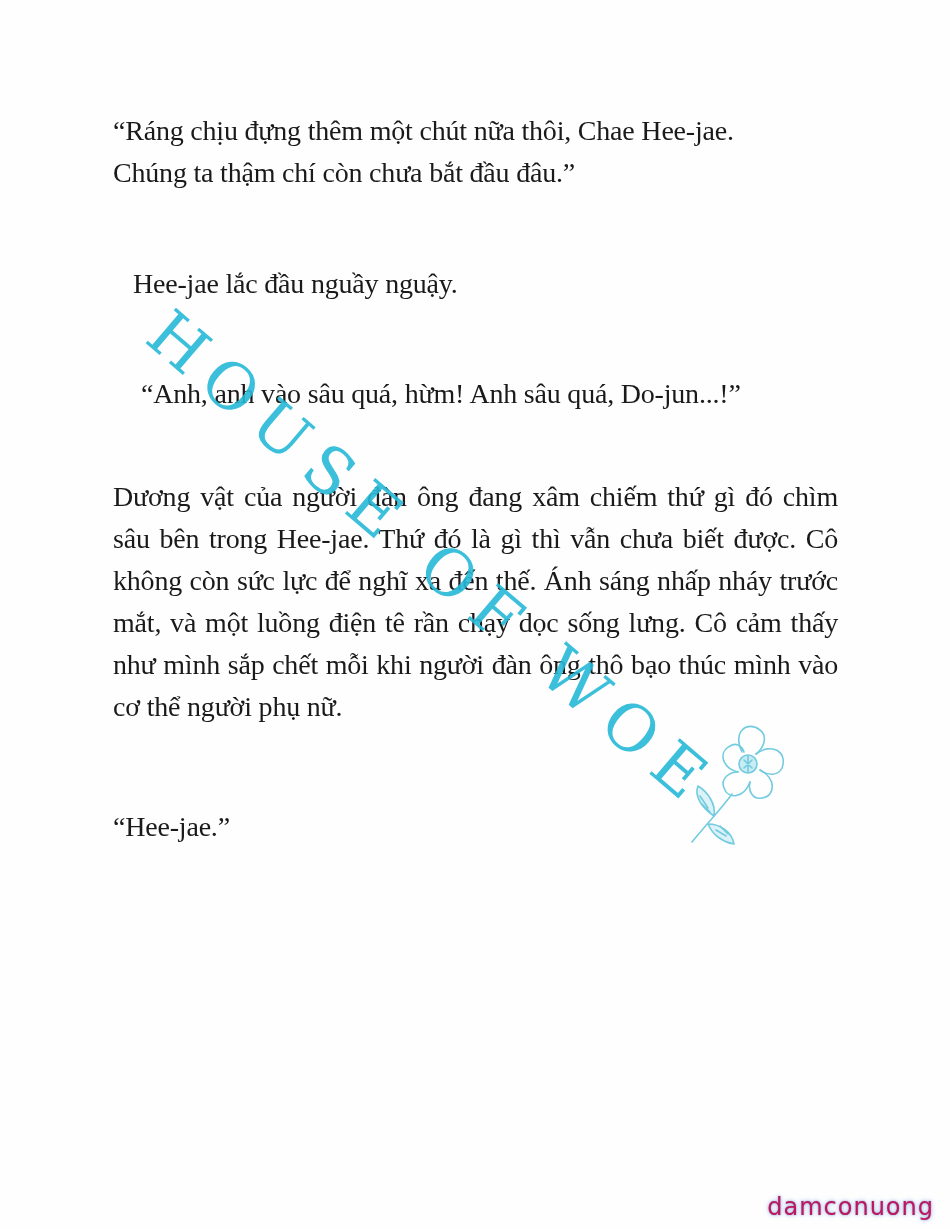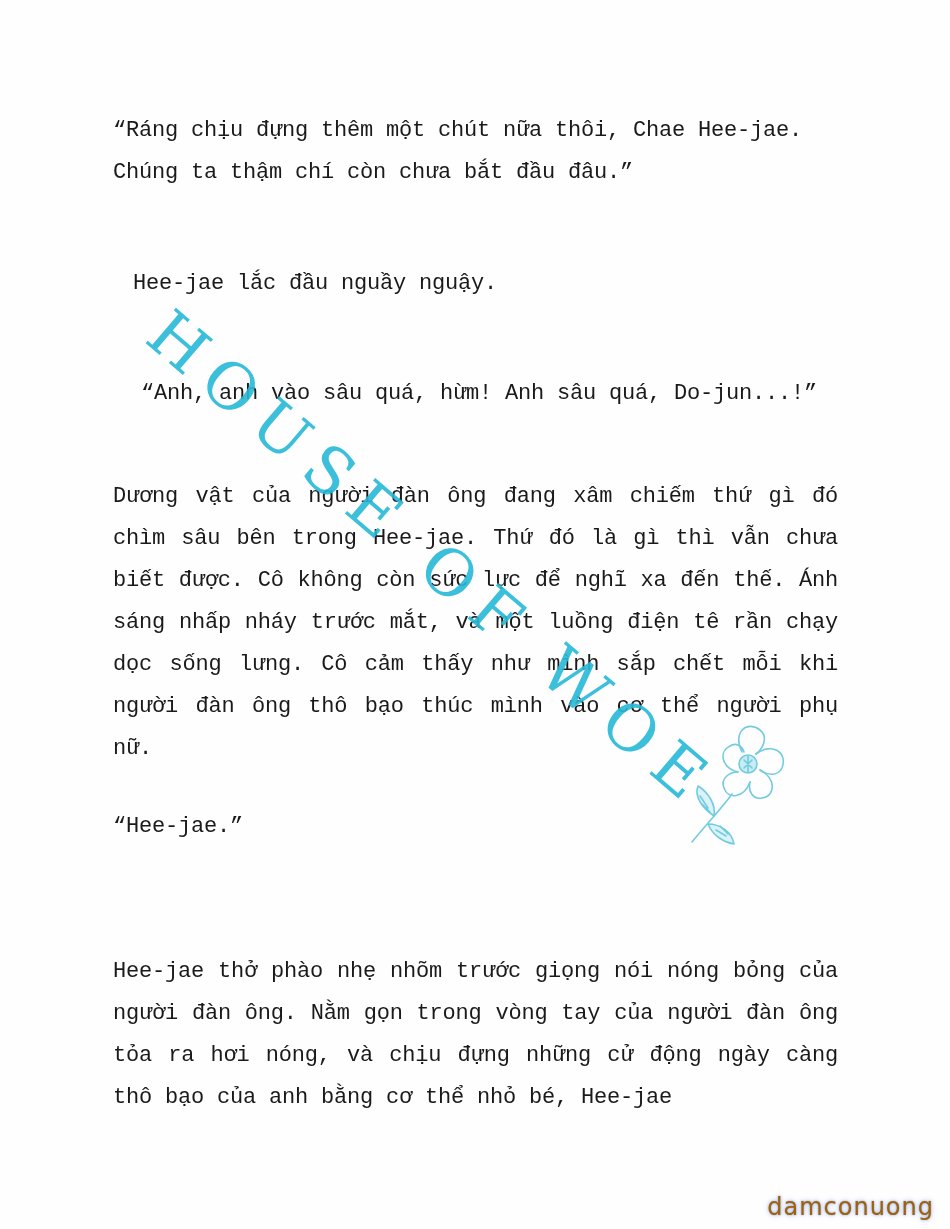--- a/index.html
+++ b/index.html
@@ -27,22 +27,22 @@
       margin: 0;
       font-family: "DejaVu Serif", "Liberation Serif", serif;
       font-size: 25.5px;
       line-height: 42px;
       color: #1a1a1a;
       text-align: justify;
       letter-spacing: -0.6px;
       word-spacing: -1px;
     }
     .para.narrow {
-      font-family: Liberation Mono, monospace;
-      font-size: 22px;
+      font-family: Liberation Serif, serif;
+      font-size: 28px;
       letter-spacing: -0.2px;
       word-spacing: 0px;
     }
     .watermark {
       position: absolute;
       left: 178px;
       top: 300px;
       transform-origin: 0 0;
       transform: rotate(40.5deg);
       font-family: "DejaVu Serif", "Liberation Serif", serif;
@@ -62,21 +62,21 @@
       height: 135px;
       pointer-events: none;
       opacity: 0.85;
     }
     .site-mark {
       position: absolute;
       right: 16px;
       bottom: 8px;
       font-family: "DejaVu Sans", "Liberation Sans", sans-serif;
       font-size: 24px;
-      color: #a16207;
+      color: #be185d;
       letter-spacing: 1px;
       text-shadow: 0 0 3px #9fb0e0, 0 0 6px #c5d0f0, 0 0 1px #8899cc;
       pointer-events: none;
     }
   </style>
 </head>
 <body>
 
 <div class="page">
 
@@ -86,21 +86,20 @@
   </p>
 
   <p class="para narrow" style="top:263px;margin-left:20px;">Hee-jae lắc đầu nguầy nguậy.</p>
 
   <p class="para narrow" style="top:373px;margin-left:28px;">“Anh, anh vào sâu quá, hừm! Anh sâu quá, Do-jun...!”</p>
 
   <p class="para narrow" style="top:476px;">Dương vật của người đàn ông đang xâm chiếm thứ gì đó chìm sâu bên trong Hee-jae. Thứ đó là gì thì vẫn chưa biết được. Cô không còn sức lực để nghĩ xa đến thế. Ánh sáng nhấp nháy trước mắt, và một luồng điện tê rần chạy dọc sống lưng. Cô cảm thấy như mình sắp chết mỗi khi người đàn ông thô bạo thúc mình vào cơ thể người phụ nữ.</p>
 
   <p class="para narrow" style="top:806px;">“Hee-jae.”</p>
 
-  <p class="para narrow" style="top:951px;">Hee-jae thở phào nhẹ nhõm trước giọng nói nóng bỏng của người đàn ông. Nằm gọn trong vòng tay của người đàn ông tỏa ra hơi nóng, và chịu đựng những cử động ngày càng thô bạo của anh bằng cơ thể nhỏ bé, Hee-jae</p>
 
   <div class="watermark">HOUSE OF WOE</div>
 
   <svg class="flower" viewBox="0 0 120 135" xmlns="http://www.w3.org/2000/svg">
     <g fill="none" stroke="#5bc3da" stroke-width="1.6" stroke-linecap="round" stroke-linejoin="round">
 
       <path d="M70 40 C60 20, 75 8, 88 18 C96 24, 92 36, 84 42"></path>
       <path d="M84 42 C100 30, 116 40, 110 56 C106 64, 96 64, 88 58"></path>
       <path d="M88 58 C104 66, 104 84, 90 86 C80 88, 76 78, 78 70"></path>
       <path d="M78 70 C72 86, 56 88, 52 76 C48 66, 58 60, 66 60"></path>

